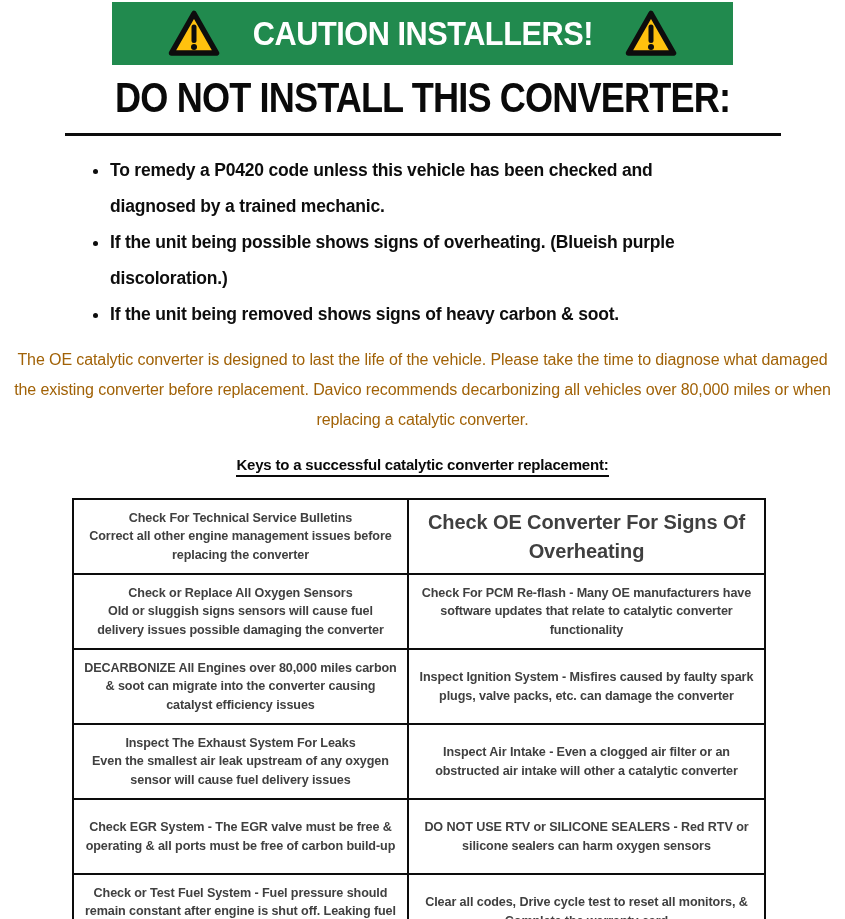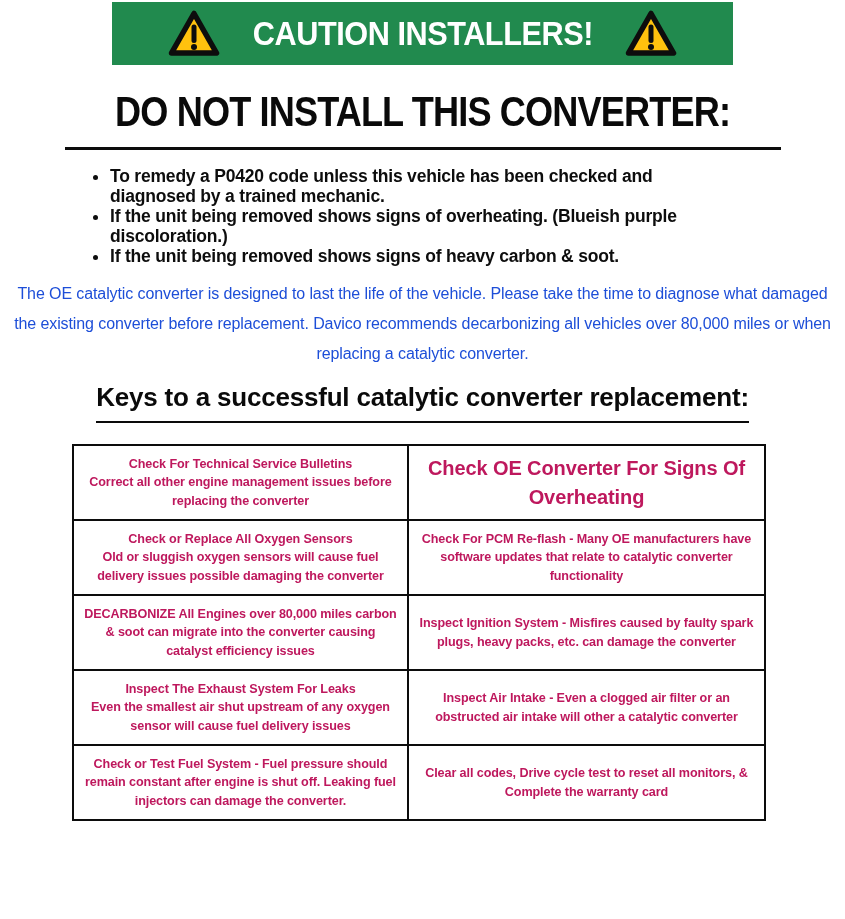--- a/index.html
+++ b/index.html
@@ -29,21 +29,21 @@
     font-size: 33px;
     font-weight: bold;
     letter-spacing: -0.5px;
     display: inline-block;
     transform: scaleX(0.93);
     white-space: nowrap;
   }
 
   
   .main-heading {
-    margin-top: 24px;
+    margin-top: 10px;
     text-align: center;
     line-height: 46px;
     height: 46px;
   }
   .main-heading span {
     display: inline-block;
     font-size: 42px;
     font-weight: bold;
     letter-spacing: -1px;
     transform: scaleX(0.86);
@@ -60,70 +60,70 @@
 
   
   .warn-list {
     margin: 16px 0 0 110px;
     width: 625px;
     list-style: disc outside;
   }
   .warn-list li {
     font-size: 17.5px;
     font-weight: bold;
-    line-height: 20px;
+    line-height: 36px;
     letter-spacing: -0.2px;
     color: #0d0d0d;
   }
 
   
   .intro-paragraph {
     width: 833px;
     margin: 13px auto 0 auto;
     text-align: center;
     font-size: 16px;
     line-height: 30px;
     letter-spacing: -0.1px;
-    color: #1d4ed8;
+    color: #a16207;
   }
 
   
   .keys-heading {
     margin-top: 13px;
     text-align: center;
   }
   .keys-heading span {
     display: inline-block;
-    font-size: 26px;
+    font-size: 15px;
     font-weight: bold;
     letter-spacing: -0.2px;
     color: #0a0a0a;
     border-bottom: 2.5px solid #0a0a0a;
-    padding-bottom: 8px;
+    padding-bottom: 2px;
   }
 
   
   .keys-table {
     margin: 21px 0 0 72px;
     width: 694px;
     border-collapse: collapse;
     table-layout: fixed;
   }
   .keys-table td {
     border: 2.5px solid #0c0c0c;
     height: 75px;
     vertical-align: middle;
     text-align: center;
     padding: 4px 10px;
     font-size: 12.6px;
     font-weight: bold;
     line-height: 1.45;
     letter-spacing: -0.1px;
     white-space: pre-line;
-    color: #be185d;
+    color: #404040;
   }
   .keys-table td.col-left  { width: 48.4%; }
   .keys-table td.col-right { width: 51.6%; }
   .keys-table td.cell-lg   { font-size: 20px; }
 </style>
 </head>
 <body>
 
 <div class="banner">
   <svg class="warn-icon" viewBox="0 0 104 94" aria-hidden="true">
@@ -140,49 +140,53 @@
 </div>
 
 <h1 class="main-heading">
   <span>DO NOT INSTALL THIS CONVERTER:</span>
 </h1>
 
 <hr class="rule">
 
 <ul class="warn-list">
   <li>To remedy a P0420 code unless this vehicle has been checked and diagnosed by a trained mechanic.</li>
-  <li>If the unit being removed shows signs of overheating. (Blueish purple discoloration.)</li>
+  <li>If the unit being possible shows signs of overheating. (Blueish purple discoloration.)</li>
   <li>If the unit being removed shows signs of heavy carbon &amp; soot.</li>
 </ul>
 
 <p class="intro-paragraph">The OE catalytic converter is designed to last the life of the vehicle. Please take the time to diagnose what damaged the existing converter before replacement. Davico recommends decarbonizing all vehicles over 80,000 miles or when replacing a catalytic converter.</p>
 
 <h2 class="keys-heading">
   <span>Keys to a successful catalytic converter replacement:</span>
 </h2>
 
 <table class="keys-table">
   <tbody>
     <tr>
       <td class="col-left">Check For Technical Service Bulletins
 Correct all other engine management issues before replacing the converter</td>
       <td class="col-right cell-lg">Check OE Converter For Signs Of Overheating</td>
     </tr>
     <tr>
       <td class="col-left">Check or Replace All Oxygen Sensors
-Old or sluggish oxygen sensors will cause fuel delivery issues possible damaging the converter</td>
+Old or sluggish signs sensors will cause fuel delivery issues possible damaging the converter</td>
       <td class="col-right">Check For PCM Re-flash - Many OE manufacturers have software updates that relate to catalytic converter functionality</td>
     </tr>
     <tr>
       <td class="col-left">DECARBONIZE All Engines over 80,000 miles carbon &amp; soot can migrate into the converter causing catalyst efficiency issues</td>
-      <td class="col-right">Inspect Ignition System - Misfires caused by faulty spark plugs, heavy packs, etc. can damage the converter</td>
+      <td class="col-right">Inspect Ignition System - Misfires caused by faulty spark plugs, valve packs, etc. can damage the converter</td>
     </tr>
     <tr>
       <td class="col-left">Inspect The Exhaust System For Leaks
-Even the smallest air shut upstream of any oxygen sensor will cause fuel delivery issues</td>
+Even the smallest air leak upstream of any oxygen sensor will cause fuel delivery issues</td>
       <td class="col-right">Inspect Air Intake - Even a clogged air filter or an obstructed air intake will other a catalytic converter</td>
+    </tr>
+    <tr>
+      <td class="col-left">Check EGR System - The EGR valve must be free &amp; operating &amp; all ports must be free of carbon build-up</td>
+      <td class="col-right">DO NOT USE RTV or SILICONE SEALERS - Red RTV or silicone sealers can harm oxygen sensors</td>
     </tr>
     <tr>
       <td class="col-left">Check or Test Fuel System - Fuel pressure should remain constant after engine is shut off.  Leaking fuel injectors can damage the converter.</td>
       <td class="col-right">Clear all codes,  Drive cycle test to reset all monitors, &amp; Complete the warranty card</td>
     </tr>
   </tbody>
 </table>
 
 </body></html>

